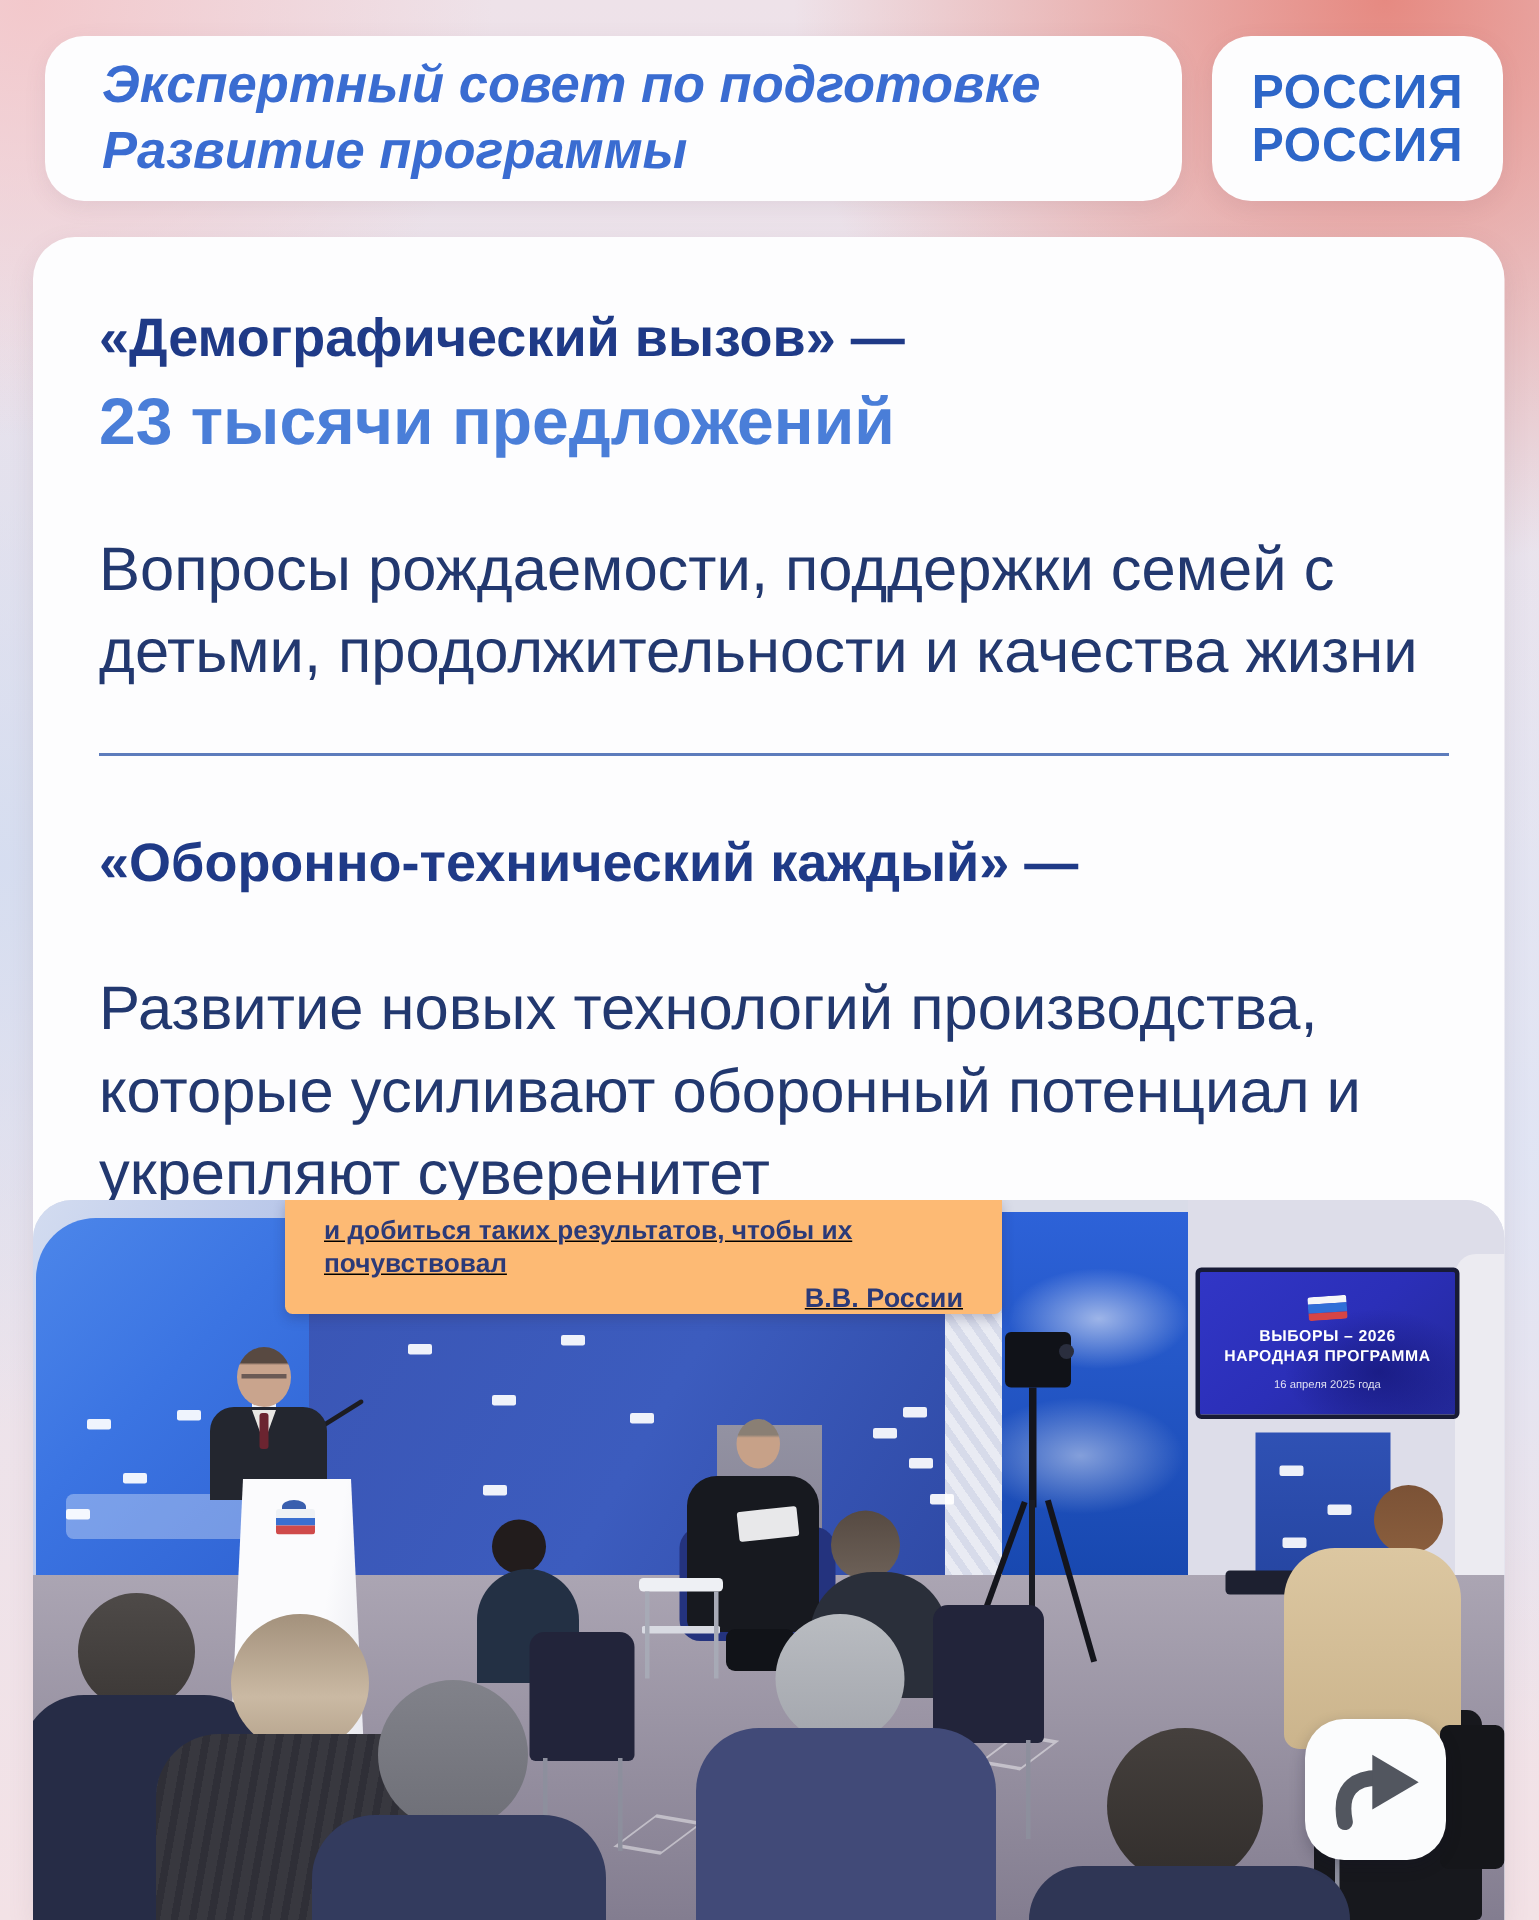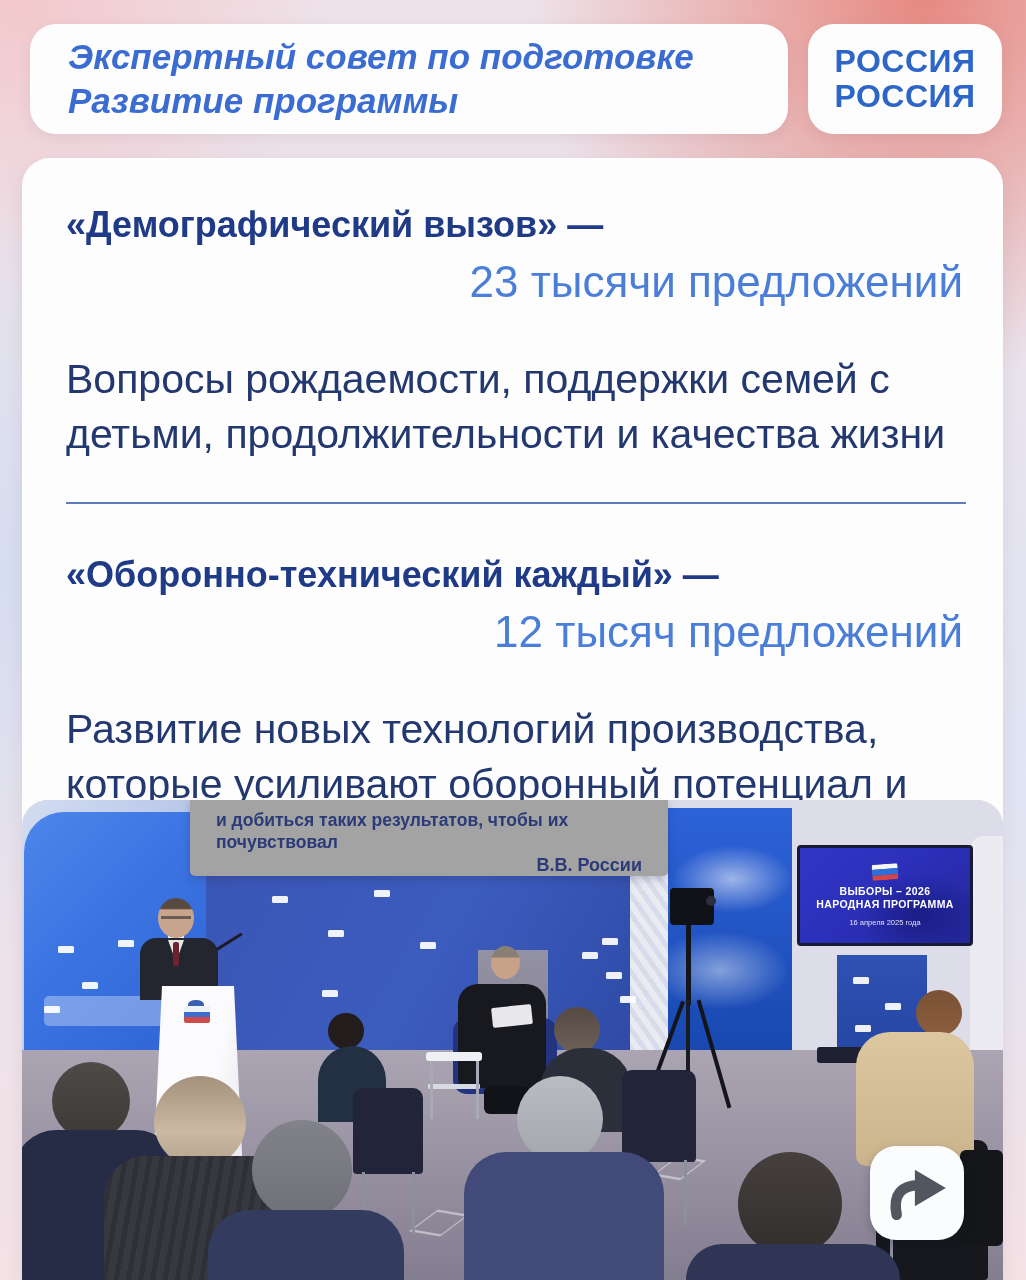--- a/index.html
+++ b/index.html
@@ -17,21 +17,21 @@
   .title-text{margin-left:38px;font-size:35px;line-height:44px;font-style:italic;font-weight:600;color:#3a6cd1;}
   .logo-card{position:absolute;left:808px;top:24px;width:194px;height:110px;background:#fdfdfe;
     border-radius:26px;display:flex;flex-direction:column;align-items:center;justify-content:center;
     box-shadow:0 4px 14px rgba(120,90,110,.10);}
   .logo-text{font-size:32px;line-height:35px;font-weight:800;letter-spacing:.5px;color:#2d66c8;}
   
   .main-card{position:absolute;left:22px;top:158px;width:981px;height:1122px;background:#fdfdfe;
     border-radius:28px 28px 0 0;box-shadow:0 6px 18px rgba(120,90,110,.12);}
   .card-text{padding:38px 40px 0 44px;}
   .sec-heading{font-size:36px;line-height:57px;font-weight:800;color:#1f3a87;}
-  .sec-count{font-size:44px;line-height:57px;font-weight:400;color:#4a7ed8;text-align:right;}
+  .sec-count{font-size:44px;line-height:57px;font-weight:700;color:#4a7ed8;}
   .sec-body{margin-top:42px;max-width:912px;font-size:41px;line-height:55px;font-weight:400;color:#22386f;}
   .divider{height:2px;width:900px;background:#4165b0;opacity:.85;margin:40px 0 42px 0;}
   
   .photo{position:absolute;left:0;bottom:0;width:981px;height:480px;border-radius:26px 26px 0 0;
     overflow:hidden;background:#d9dce8;}
   .abs{position:absolute;}
   .wall-left{left:0;top:0;width:370px;height:262px;background:linear-gradient(115deg,#d3dcf0 0%,#b9c7e9 35%,#7c93d2 75%,#5c77c6 100%);}
   .panel-bright{left:2px;top:12px;width:182px;height:246px;border-radius:40px 10px 0 0;
     background:linear-gradient(135deg,#4c86ea 0%,#3b74e2 45%,#2f62d2 100%);}
   .panel-streak{left:22px;top:196px;width:152px;height:30px;background:rgba(255,255,255,.33);border-radius:5px;}
@@ -43,22 +43,22 @@
     background:
       radial-gradient(86px 48px at 52% 28%, rgba(255,255,255,.55), rgba(255,255,255,0) 70%),
       radial-gradient(96px 54px at 42% 64%, rgba(255,255,255,.45), rgba(255,255,255,0) 72%),
       linear-gradient(#2d62d8,#1747ae);}
   .wall-right{left:770px;top:0;width:211px;height:265px;background:#dddde9;}
   .wall-right-round{left:948px;top:36px;width:33px;height:230px;background:#ecebf1;border-radius:14px 0 0 0;}
   .chip{position:absolute;width:16px;height:7px;background:rgba(255,255,255,.92);border-radius:1.5px;}
   .floor{left:0;top:250px;width:981px;height:230px;background:linear-gradient(#aba5b3 0%,#9b95a5 40%,#837d90 100%);}
   .marker{position:absolute;border:2px solid rgba(255,255,255,.45);transform:skewX(-50deg) rotate(8deg);}
   
-  .quote-banner{left:168px;top:0;width:478px;height:76px;background:#a3a3a3;border-radius:0 0 5px 5px;
-    box-shadow:0 3px 8px rgba(40,40,80,.25);padding:9px 26px 0 26px;box-sizing:border-box;}
+  .quote-banner{left:168px;top:0;width:478px;height:76px;background:#fdba74;border-radius:0 0 5px 5px;
+    box-shadow:0 3px 8px rgba(40,40,80,.25);padding:9px 26px 0 26px;box-sizing:border-box;text-decoration:underline;}
   .quote-line{font-size:17.5px;line-height:22px;font-weight:700;color:#2b3a78;}
   .quote-attr{text-align:right;font-size:18px;line-height:22px;font-weight:700;color:#2b3a78;margin-top:1px;}
   
   .tv{left:775px;top:45px;width:176px;height:101px;background:
       radial-gradient(90px 60px at 70% 70%, rgba(10,10,90,.45), rgba(10,10,90,0) 70%),
       linear-gradient(140deg,#3136c6 0%,#2b2fb8 50%,#232898 100%);
       border:3px solid #181b36;border-radius:4px;box-sizing:border-box;
       display:flex;flex-direction:column;align-items:center;justify-content:center;color:#fff;}
   .tv-flag{width:26px;height:16px;margin-bottom:5px;display:flex;flex-direction:column;border-radius:2px;overflow:hidden;transform:rotate(-4deg);}
   .tv-flag i{display:block;height:6px;}
@@ -119,21 +119,20 @@
       <div>
         <div class="sec-heading">«Демографический вызов» —</div>
         <div class="sec-count">23 тысячи предложений</div>
         <div class="sec-body">Вопросы рождаемости, поддержки семей с детьми, продолжительности и качества жизни</div>
       </div>
 
       <div class="divider"></div>
 
       <div>
         <div class="sec-heading">«Оборонно-технический каждый» —</div>
-        <div class="sec-count">12 тысяч предложений</div>
         <div class="sec-body">Развитие новых технологий производства, которые усиливают оборонный потенциал и укрепляют суверенитет</div>
       </div>
     </div>
 
     <div class="photo">
 
       <div class="abs wall-left"></div>
       <div class="abs panel-bright"></div>
       <div class="abs panel-streak"></div>
       <div class="abs wall-royal"></div>

